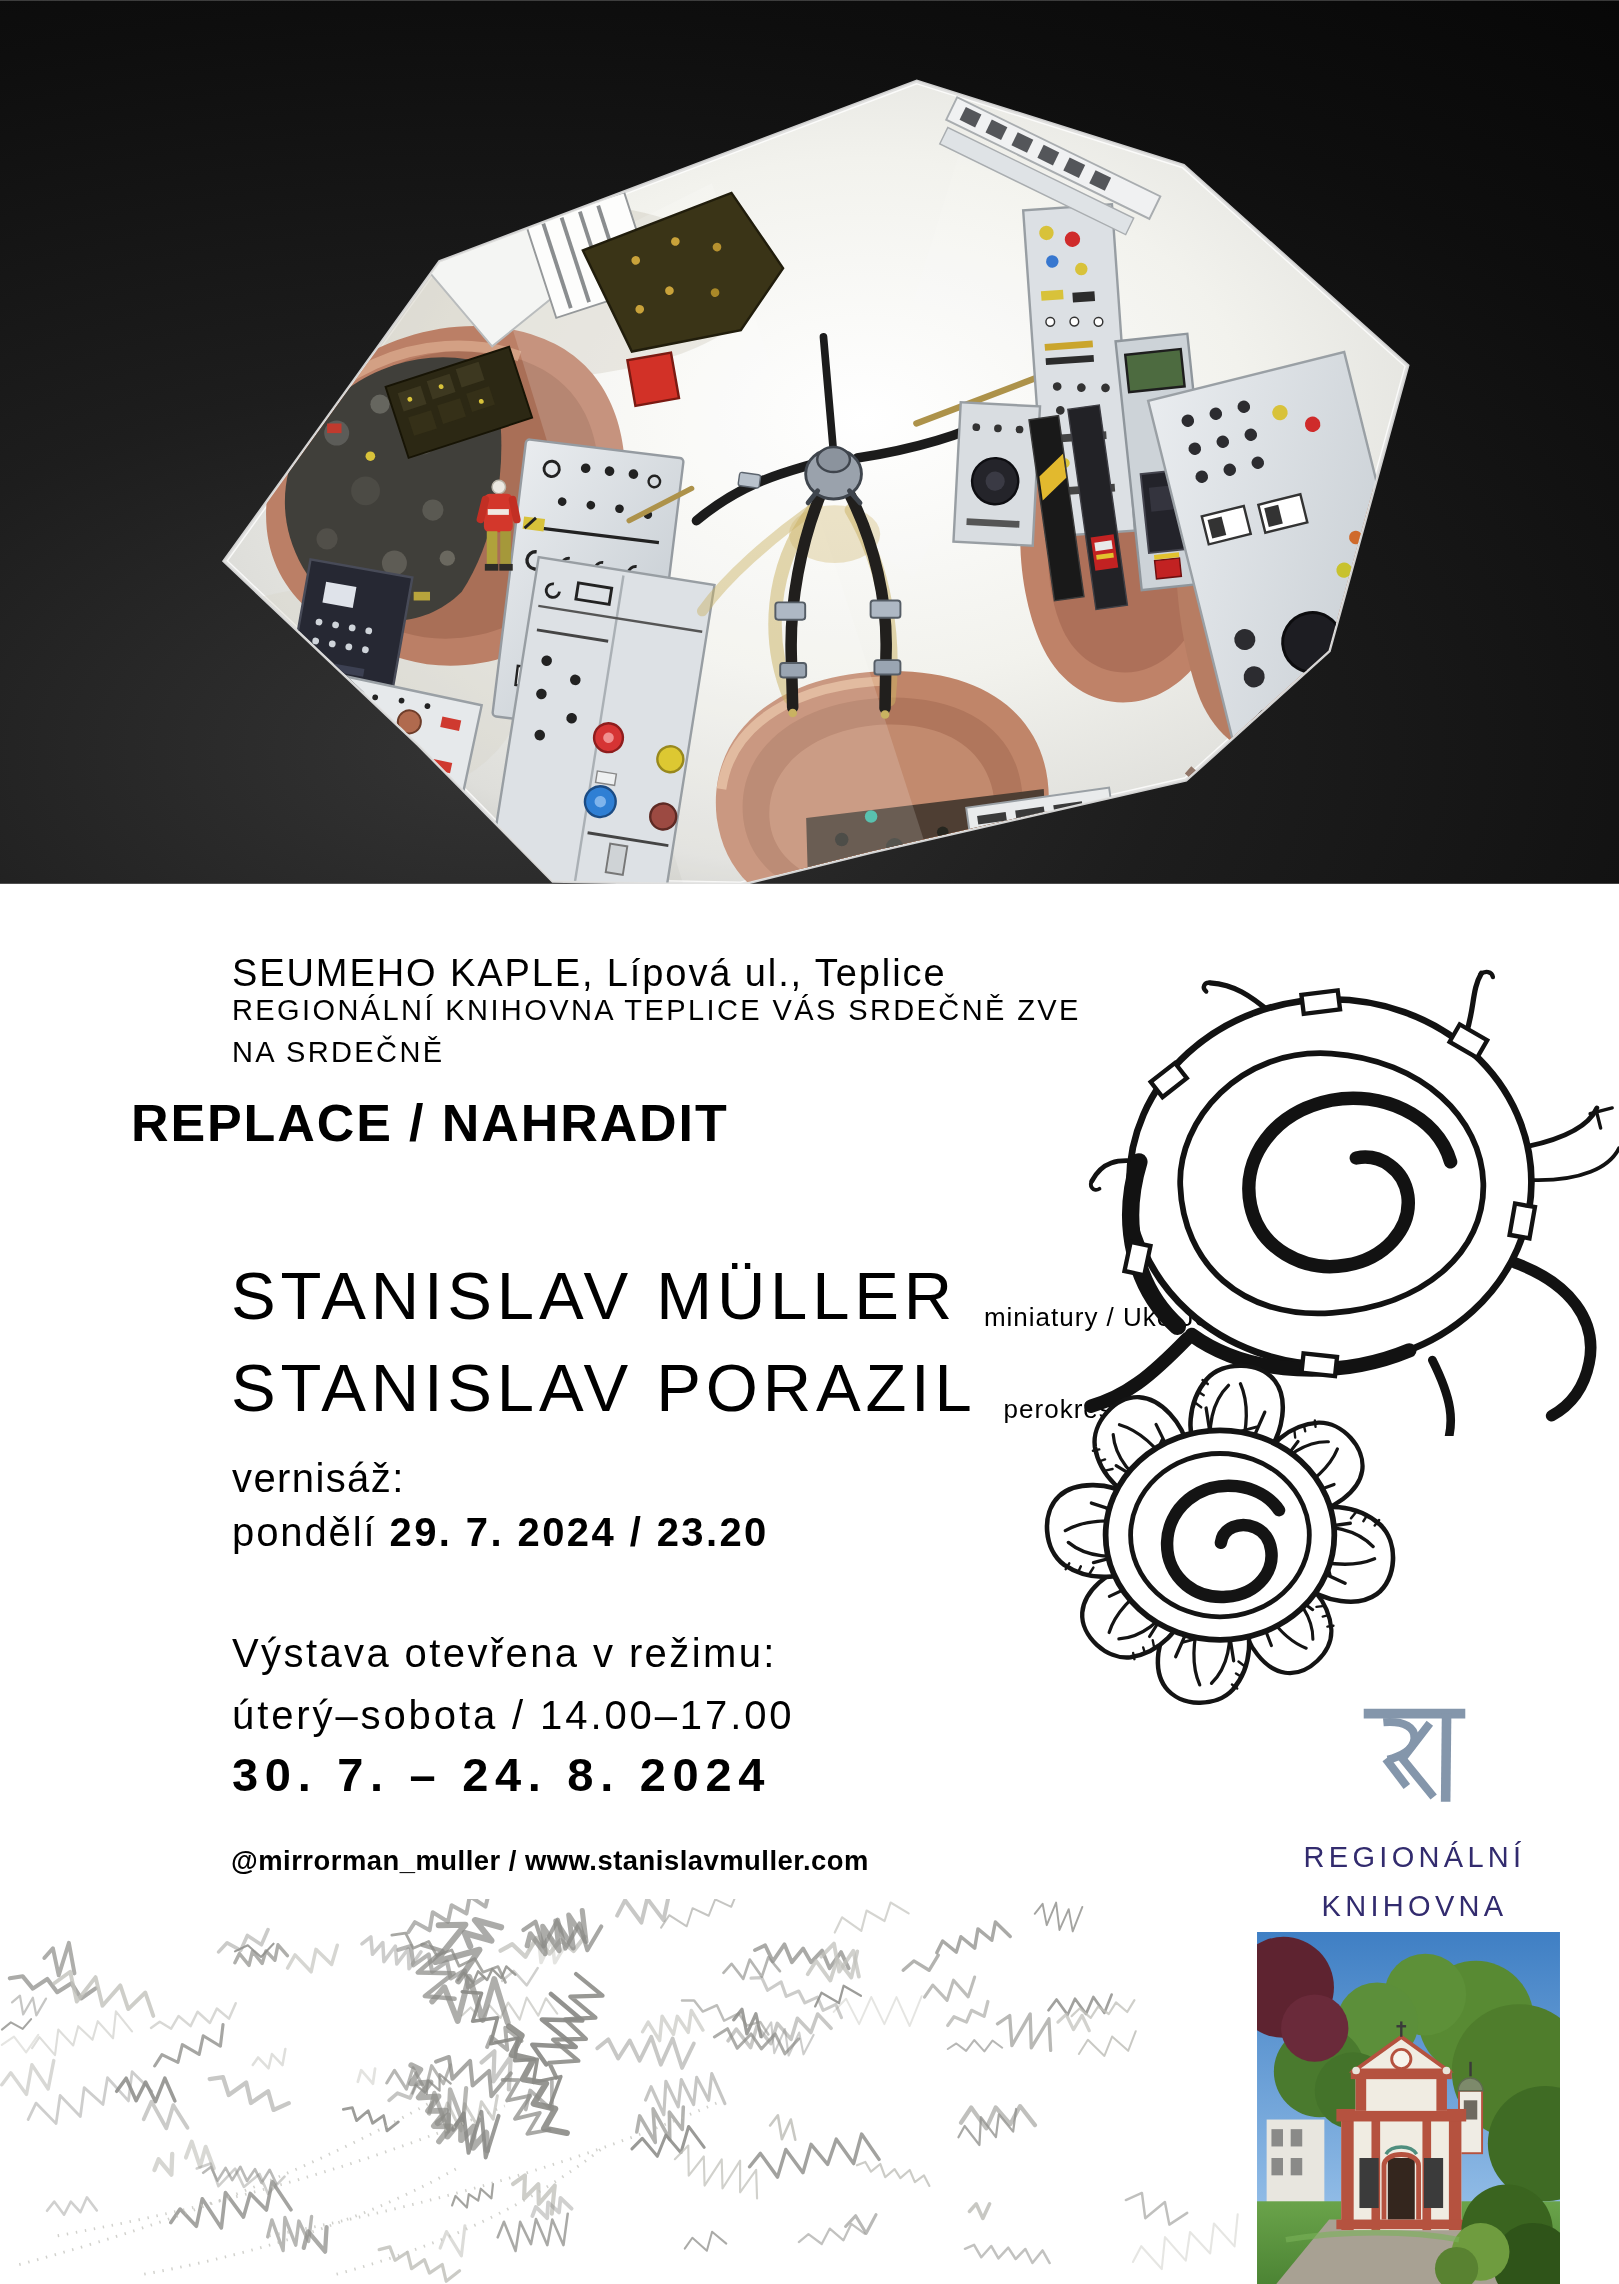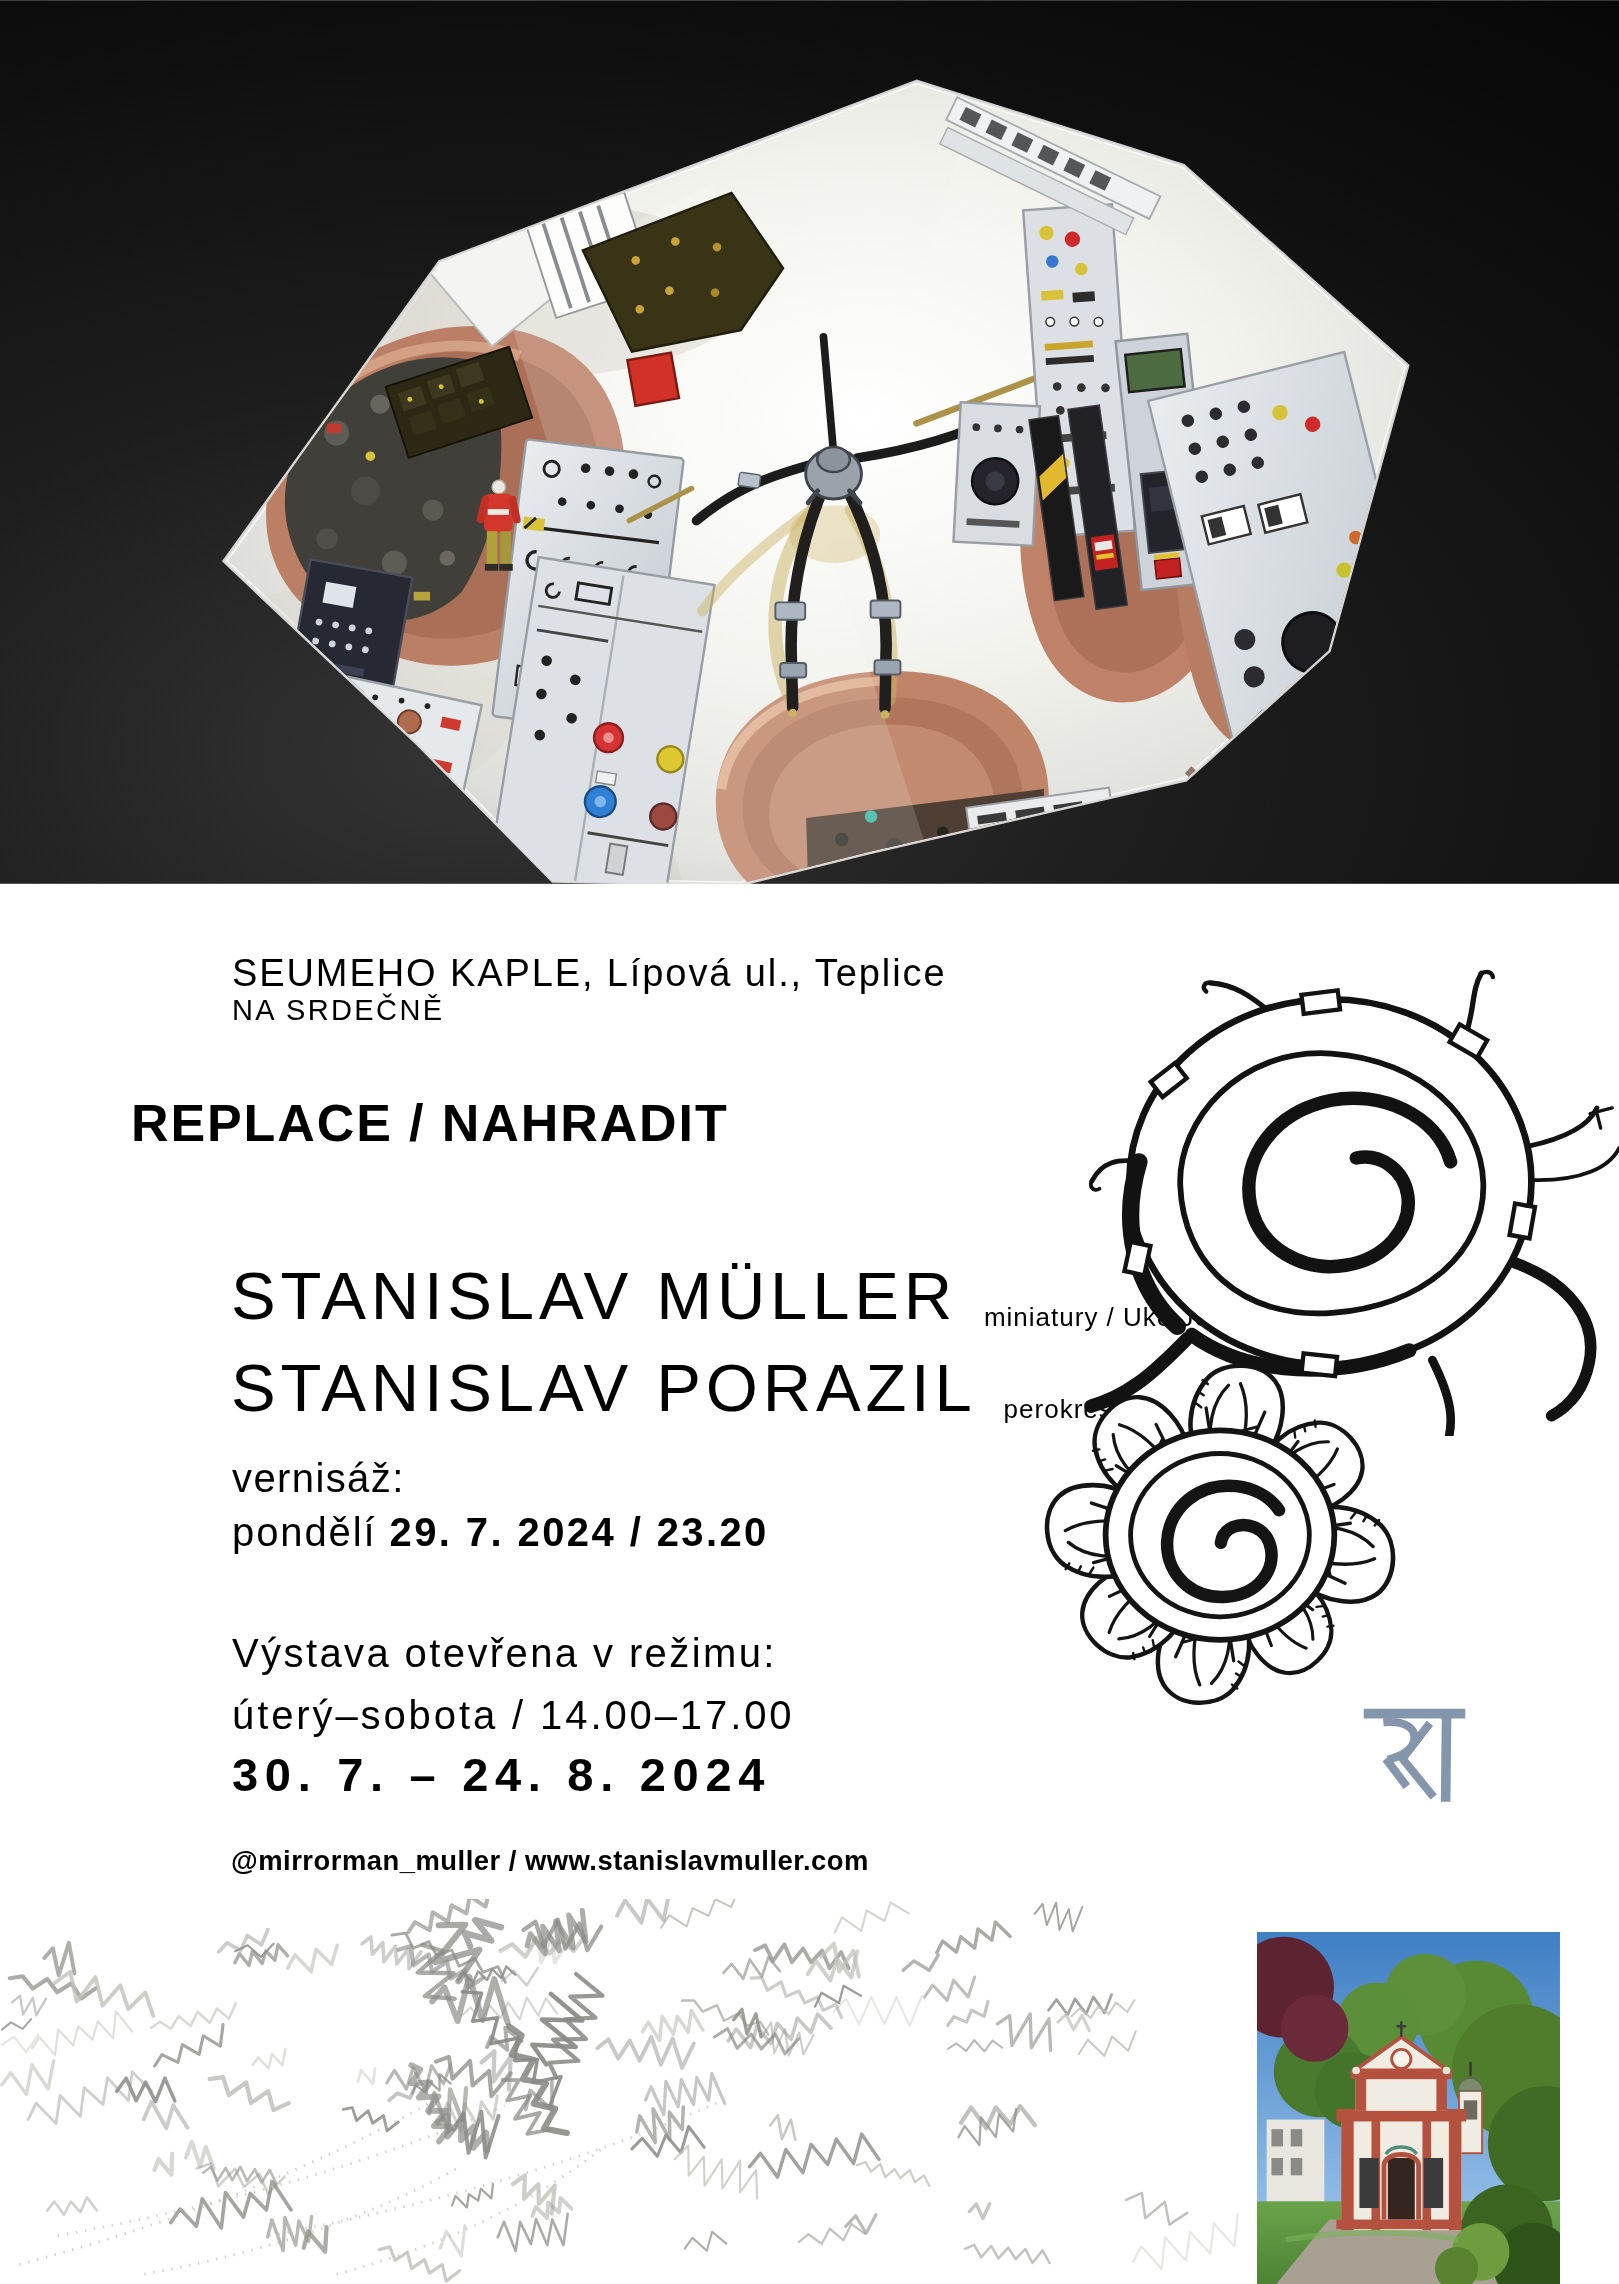--- a/index.html
+++ b/index.html
@@ -378,20 +378,21 @@
       <rect x="2215" y="295" width="36" height="30" fill="#54565a"></rect>
           <rect x="2275" y="295" width="36" height="30" fill="#54565a"></rect>
     </g>
   </g>
 </svg>
 </div>
 
 <div class="abs venue">SEUMEHO KAPLE, Lípová ul., Teplice</div>
 
 <div class="abs invite">
+  <div>REGIONÁLNÍ KNIHOVNA TEPLICE VÁS SRDEČNĚ ZVE</div>
   <div>NA SRDEČNĚ</div>
 </div>
 
 <div class="abs title">REPLACE / NAHRADIT</div>
 
 <div class="abs artist-row" id="artist1">
   <span class="name">STANISLAV MÜLLER</span>
   <span class="note">miniatury / Uko Ješita</span>
 </div>
 <div class="abs artist-row" id="artist2">
@@ -468,20 +469,25 @@
 <div class="abs" id="rkt">
   <svg class="mark" width="115" height="103" viewBox="0 0 240 215">
     <g fill="none" stroke="#8496ab">
       <path d="M14,16 H226" stroke-width="20"></path>
       <path d="M187,16 L185,200" stroke-width="20"></path>
       <path d="M55,34 C100,30 122,46 120,68 C118,92 90,106 64,112" stroke-width="17"></path>
       <path d="M60,110 L104,168" stroke-width="17"></path>
       <path d="M152,36 L95,110 L160,190" stroke-width="17"></path>
     </g>
   </svg>
+  <div class="lib-name" style="color:#322b6e">
+    <div>REGIONÁLNÍ</div>
+    <div>KNIHOVNA</div>
+    <div>TEPLICE</div>
+  </div>
 </div>
 
 <div class="abs" id="chapel">
 <svg width="303" height="352" viewBox="0 0 630 732">
   <defs>
     <linearGradient id="sky" x1="0" y1="0" x2="0" y2="1">
       <stop offset="0" stop-color="#3f7fc4"></stop>
           <stop offset="1" stop-color="#a8cdf0"></stop>
     </linearGradient>
     <linearGradient id="lawn" x1="0" y1="0" x2="0" y2="1">

